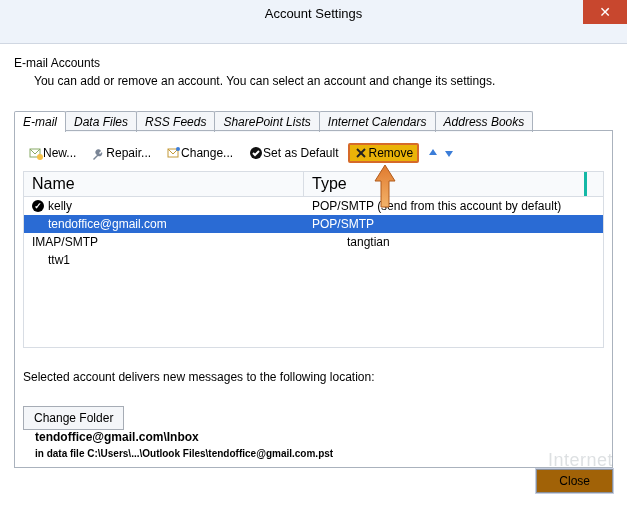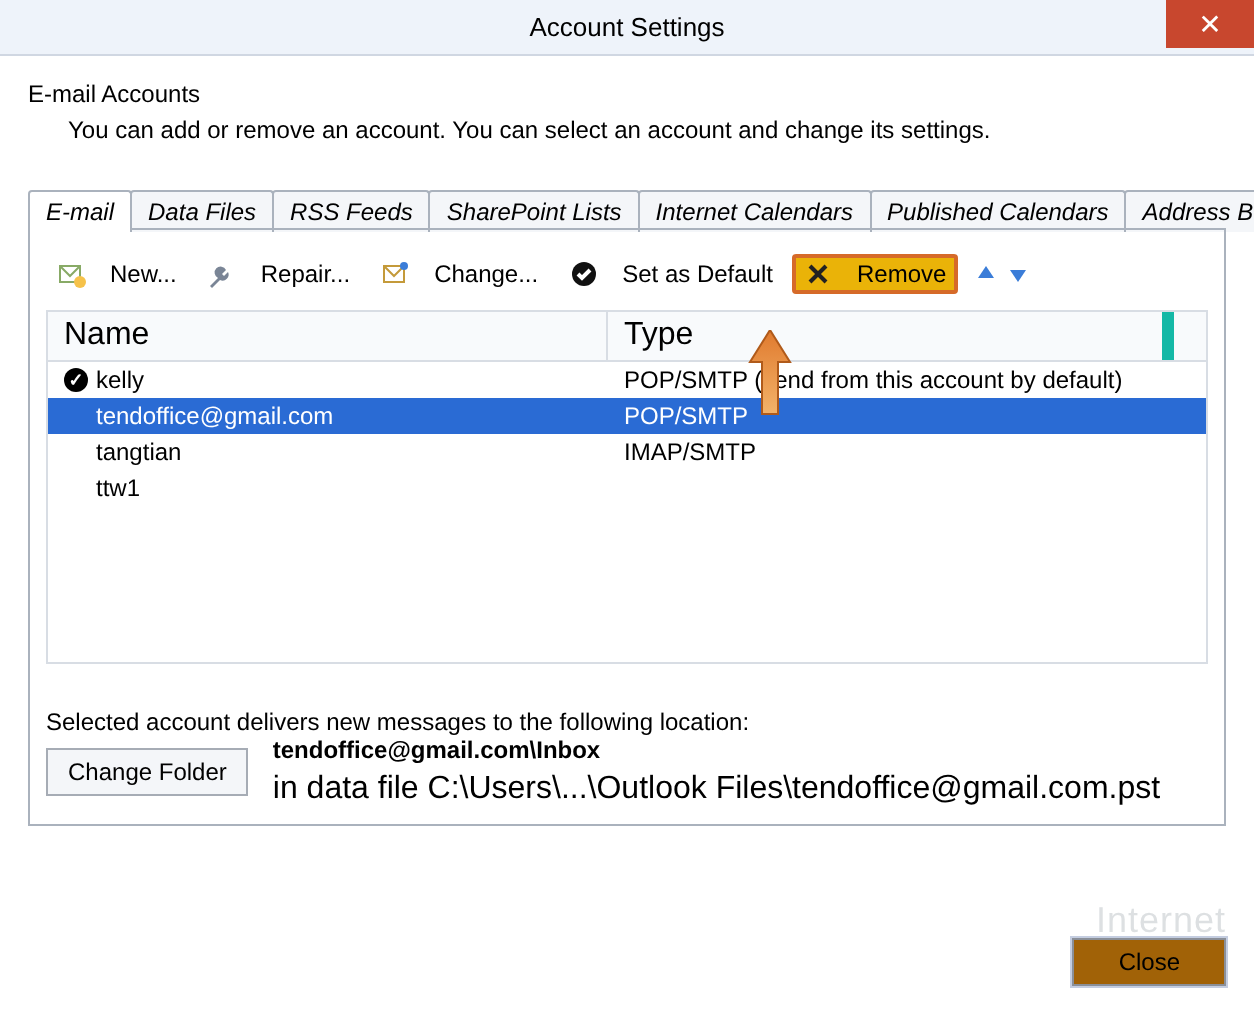--- a/index.html
+++ b/index.html
@@ -1,49 +1,49 @@
 <!DOCTYPE html>
 <html><head>
 <meta charset="utf-8">
 <style>
   * { box-sizing: border-box; font-family: "Segoe UI", Tahoma, sans-serif; }
   body { margin:0; background:#fff; width:627px; height:507px; overflow:hidden; font-size:12px; color:#000; }
-  .titlebar { background:#eef3fa; height:28px; border-bottom:1px solid #d0d7e2; position:relative; text-align:center; line-height:28px; font-size:13px; }
+  .titlebar { background:#eef3fa; height:44px; border-bottom:1px solid #d0d7e2; position:relative; text-align:center; line-height:28px; font-size:13px; }
   .closebtn { position:absolute; right:0; top:0; width:44px; height:24px; background:#c8472e; color:#fff; line-height:24px; font-size:14px; text-align:center; }
   .contentarea { padding:12px 14px 0 14px; }
   .heading { font-weight:normal; font-size:12px; margin-bottom:4px; }
   .subheading { margin-left:20px; font-size:12px; margin-bottom:16px; }
   .tabstrip { display:flex; align-items:flex-end; position:relative; margin-top:22px; }
   .tab { border:1px solid #aab2bd; border-bottom:none; padding:3px 8px; font-size:12px; background:#f4f6f9; margin-right:-1px; position:relative; top:1px; border-radius:2px 2px 0 0; white-space:nowrap;font-style:italic; }
   .tab.active { background:#fff; z-index:2; }
   .tabline { position:absolute; left:0; right:0; bottom:0; border-bottom:1px solid #aab2bd; z-index:1; }
   .panel { border:1px solid #aab2bd; border-top:none; padding:8px 8px 8px 8px; }
   .toolbar { display:flex; align-items:center; gap:4px; padding:4px 0 8px 0; flex-wrap:wrap; }
-  .tbtn { display:inline-flex; align-items:center; gap:12px; padding:2px 5px; border:1px solid transparent; border-radius:2px; cursor:default; }
+  .tbtn { display:inline-flex; align-items:center; gap:0; padding:2px 5px; border:1px solid transparent; border-radius:2px; cursor:default; }
   .tbtn.highlight { border:2px solid #d66a29; padding:1px 4px; background:#eab308; }
   .ticon { width:14px; height:14px; display:inline-block; }
   .table { border:1px solid #d8dde4; }
   .thead { display:flex; background:#f8fafc; border-bottom:1px solid #d8dde4; }
   .th { padding:3px 8px; font-size:16px; }
   .th.name { width:280px; border-right:1px solid #d8dde4; }
-  .th.type { flex:1; border-right:6px solid #14b8a6; }
+  .th.type { flex:1; border-right:3px solid #14b8a6; }
   .th.sp { width:10px; }
   .tbody { height:150px; background:#fff; }
   .tr { display:flex; height:18px; line-height:18px; }
   .td { padding:0 8px; font-size:12px; white-space:nowrap; overflow:hidden; }
   .td.name { width:280px; display:flex; align-items:center; gap:4px; }
   .td.type { flex:1; }
   .tr.selected { background:#2a6bd4; color:#ffffff; }
   .checkicon { width:12px; height:12px; display:inline-flex; align-items:center; justify-content:center; background:#000; border-radius:50%; color:#fff; font-size:9px; font-weight:bold; flex-shrink:0; }
   .spacer12 { display:inline-block; width:12px; flex-shrink:0; }
   .arrowptr { position:absolute; left:373px; top:165px; }
   .deliver { margin-top:22px; font-size:12px; }
   .cfbtn { border:1px solid #a6acb5; background:#f4f6f9; padding:4px 10px; font-size:12px; display:inline-block; margin-top:6px; }
   .locbold { font-weight:bold; display:inline-block; margin-left:12px; }
-  .locline { margin-left:12px; margin-top:4px; font-size:16px; }
+  .locline { margin-left:12px; margin-top:4px; font-size:10px;font-weight:bold; }
   .footer { position:absolute; right:14px; bottom:14px; }
   .closebtn2 { border:1px solid #8a8f98; background:#a16207; padding:4px 22px; font-size:12px; box-shadow:0 0 0 1px #c4cde0; }
   .watermark { position:absolute; right:14px; bottom:36px; font-size:18px; color:rgba(120,130,140,0.25); font-weight:300; letter-spacing:0.5px; }
   .arrsmall { width:12px; height:12px; display:inline-block; }
 </style>
 </head>
 <body>
 
 <div class="titlebar">
   <span>Account Settings</span>
@@ -55,21 +55,20 @@
 <div class="contentarea">
   <div class="heading">E-mail Accounts</div>
   <div class="subheading">You can add or remove an account. You can select an account and change its settings.</div>
 
   <div class="tabstrip">
     <div class="tab active">E-mail</div>
     <div class="tab">Data Files</div>
     <div class="tab">RSS Feeds</div>
     <div class="tab">SharePoint Lists</div>
     <div class="tab">Internet Calendars</div>
-    <div class="tab">Published Calendars</div>
     <div class="tab">Address Books</div>
     <div class="tabline"></div>
   </div>
 
   <div class="panel" style="position:relative;">
     <div class="toolbar">
       <span class="tbtn">
         <span class="ticon">
           <svg width="14" height="14">
               <rect x="1" y="3" width="10" height="8" fill="#fff" stroke="#8a6" stroke-width="1"></rect>
@@ -142,38 +141,38 @@
           <div class="td type">POP/SMTP (send from this account by default)</div>
         </div>
         <div class="tr selected">
           <div class="td name">
             <span class="spacer12"></span>
             <span>tendoffice@gmail.com</span>
           </div>
           <div class="td type">POP/SMTP</div>
         </div>
         <div class="tr">
+          <div class="td type">IMAP/SMTP</div>
           <div class="td name">
             <span class="spacer12"></span>
             <span>tangtian</span>
           </div>
-          <div class="td type">IMAP/SMTP</div>
         </div>
         <div class="tr">
           <div class="td name">
             <span class="spacer12"></span>
             <span>ttw1</span>
           </div>
         </div>
       </div>
     </div>
 
     <div class="deliver">
       <div>Selected account delivers new messages to the following location:</div>
-      <div style="display:flex; align-items:center; margin-top:0;">
+      <div style="display:flex; align-items:flex-start; margin-top:22px;flex-direction:column;">
         <div class="cfbtn" style="margin-top:0;">Change Folder</div>
         <div style="flex:1;">
           <div class="locbold">tendoffice@gmail.com\Inbox</div>
           <div class="locline">in data file C:\Users\...\Outlook Files\tendoffice@gmail.com.pst</div>
         </div>
       </div>
     </div>
   </div>
 </div>
 

